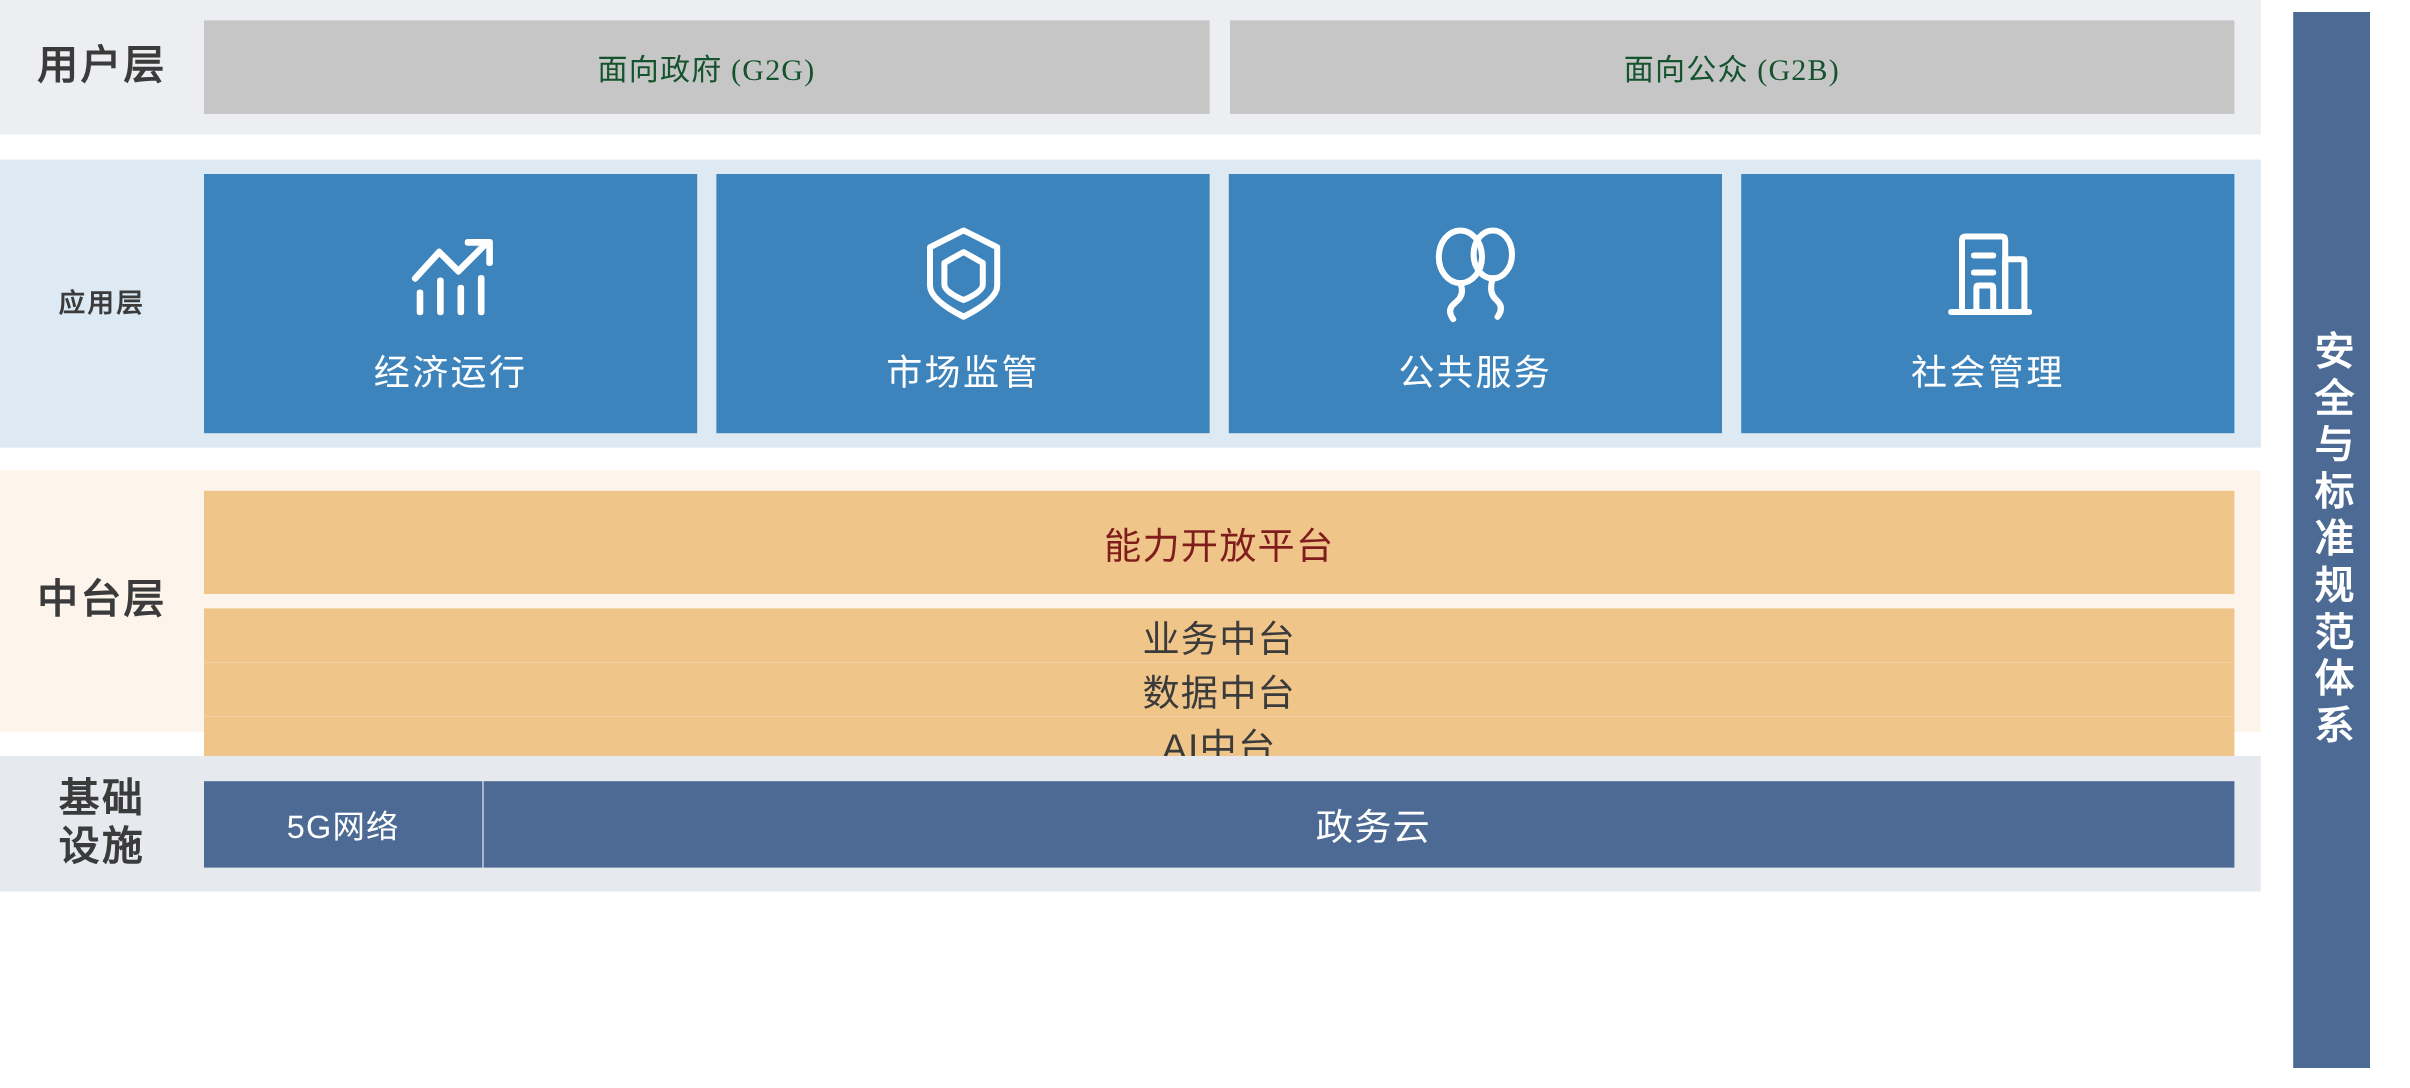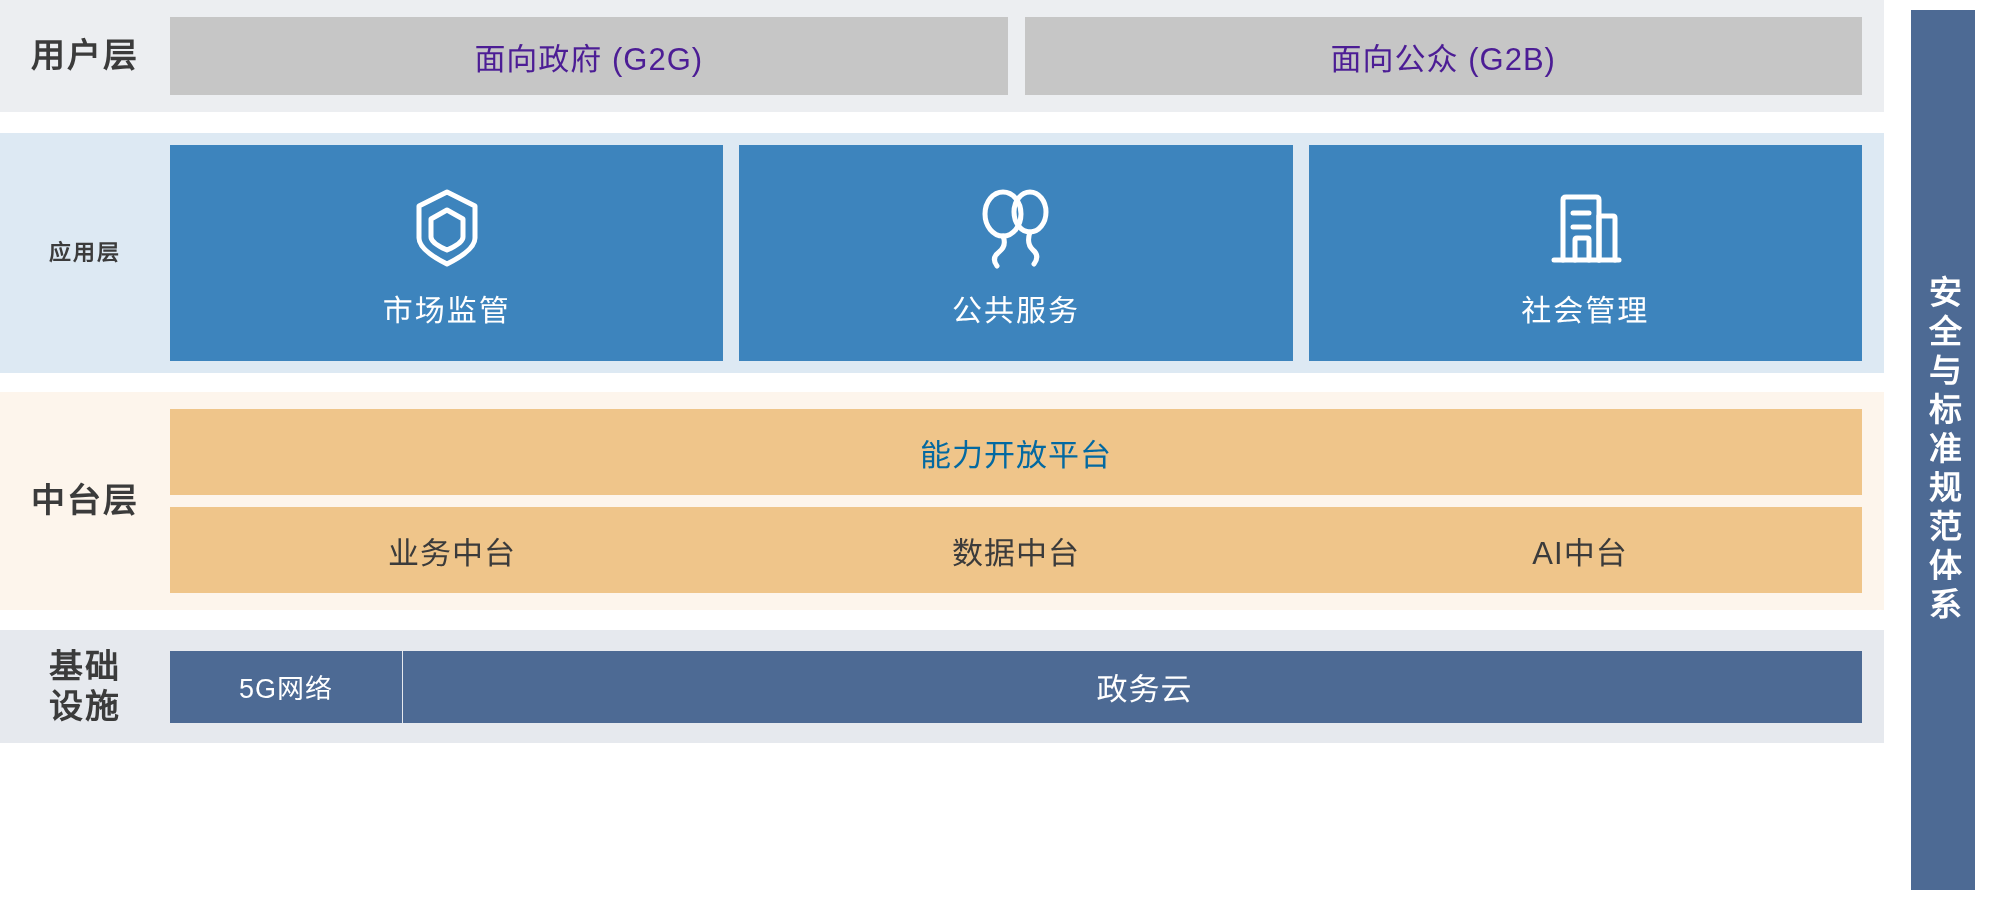--- a/index.html
+++ b/index.html
@@ -64,23 +64,24 @@
     padding-right: 22px;
     height: 78px;
   }
   .user-box {
     flex: 1 1 0;
     height: 78px;
     background: #c6c6c6;
     display: flex;
     align-items: center;
     justify-content: center;
-    font-size: 31px;
-    color: #4c1d95;
+    font-size: 25px;
+    color: #14532d;
     letter-spacing: 1px;
+    font-family: Liberation Serif, serif;
   }
 
   
   .layer-app {
     height: 240px;
     background: #dde9f3;
     margin-bottom: 19px;
   }
   .layer-app .layer-label { font-size: 22px; }
   .layer-app .layer-body {
@@ -128,27 +129,28 @@
     justify-content: center;
   }
   .mid-wide {
     width: 100%;
     height: 86px;
     background: #efc58a;
     display: flex;
     align-items: center;
     justify-content: center;
     font-size: 31px;
-    color: #0369a1;
+    color: #7f1d1d;
     letter-spacing: 1px;
   }
   .mid-row {
     width: 100%;
     display: flex;
     height: 86px;
+    flex-direction: column;
   }
   .mid-box {
     flex: 1 1 0;
     background: #efc58a;
     display: flex;
     align-items: center;
     justify-content: center;
     font-size: 31px;
     color: #3b3b3b;
     letter-spacing: 1px;
@@ -211,20 +213,33 @@
       <div class="layer-body">
         <div class="user-box">面向政府 (G2G)</div>
         <div class="user-box">面向公众 (G2B)</div>
       </div>
     </div>
 
     <div class="layer layer-app">
       <div class="layer-label">应用层</div>
       <div class="layer-body">
 
+        <div class="app-box">
+          <span class="app-icon">
+            <svg width="92" height="92" viewBox="0 0 92 92" fill="none" stroke="#ffffff" stroke-width="5.5" stroke-linecap="round" stroke-linejoin="round">
+              <polyline points="16,50 36,28 52,44 76,20"></polyline>
+              <polyline points="60,20 78,20 78,37"></polyline>
+              <line x1="20" y1="62" x2="20" y2="78"></line>
+              <line x1="37" y1="52" x2="37" y2="78"></line>
+              <line x1="54" y1="58" x2="54" y2="78"></line>
+              <line x1="71" y1="50" x2="71" y2="78"></line>
+            </svg>
+          </span>
+          <span class="app-label">经济运行</span>
+        </div>
 
         <div class="app-box">
           <span class="app-icon">
             <svg width="92" height="92" viewBox="0 0 92 92" fill="none" stroke="#ffffff" stroke-width="5" stroke-linecap="round" stroke-linejoin="round">
               <path d="M46 10 L74 24 L74 56 Q74 68 46 82 Q18 68 18 56 L18 24 Z"></path>
               <path d="M46 28 L62 37 L62 55 Q62 61 46 68 Q30 61 30 55 L30 37 Z"></path>
             </svg>
           </span>
           <span class="app-label">市场监管</span>
         </div>

